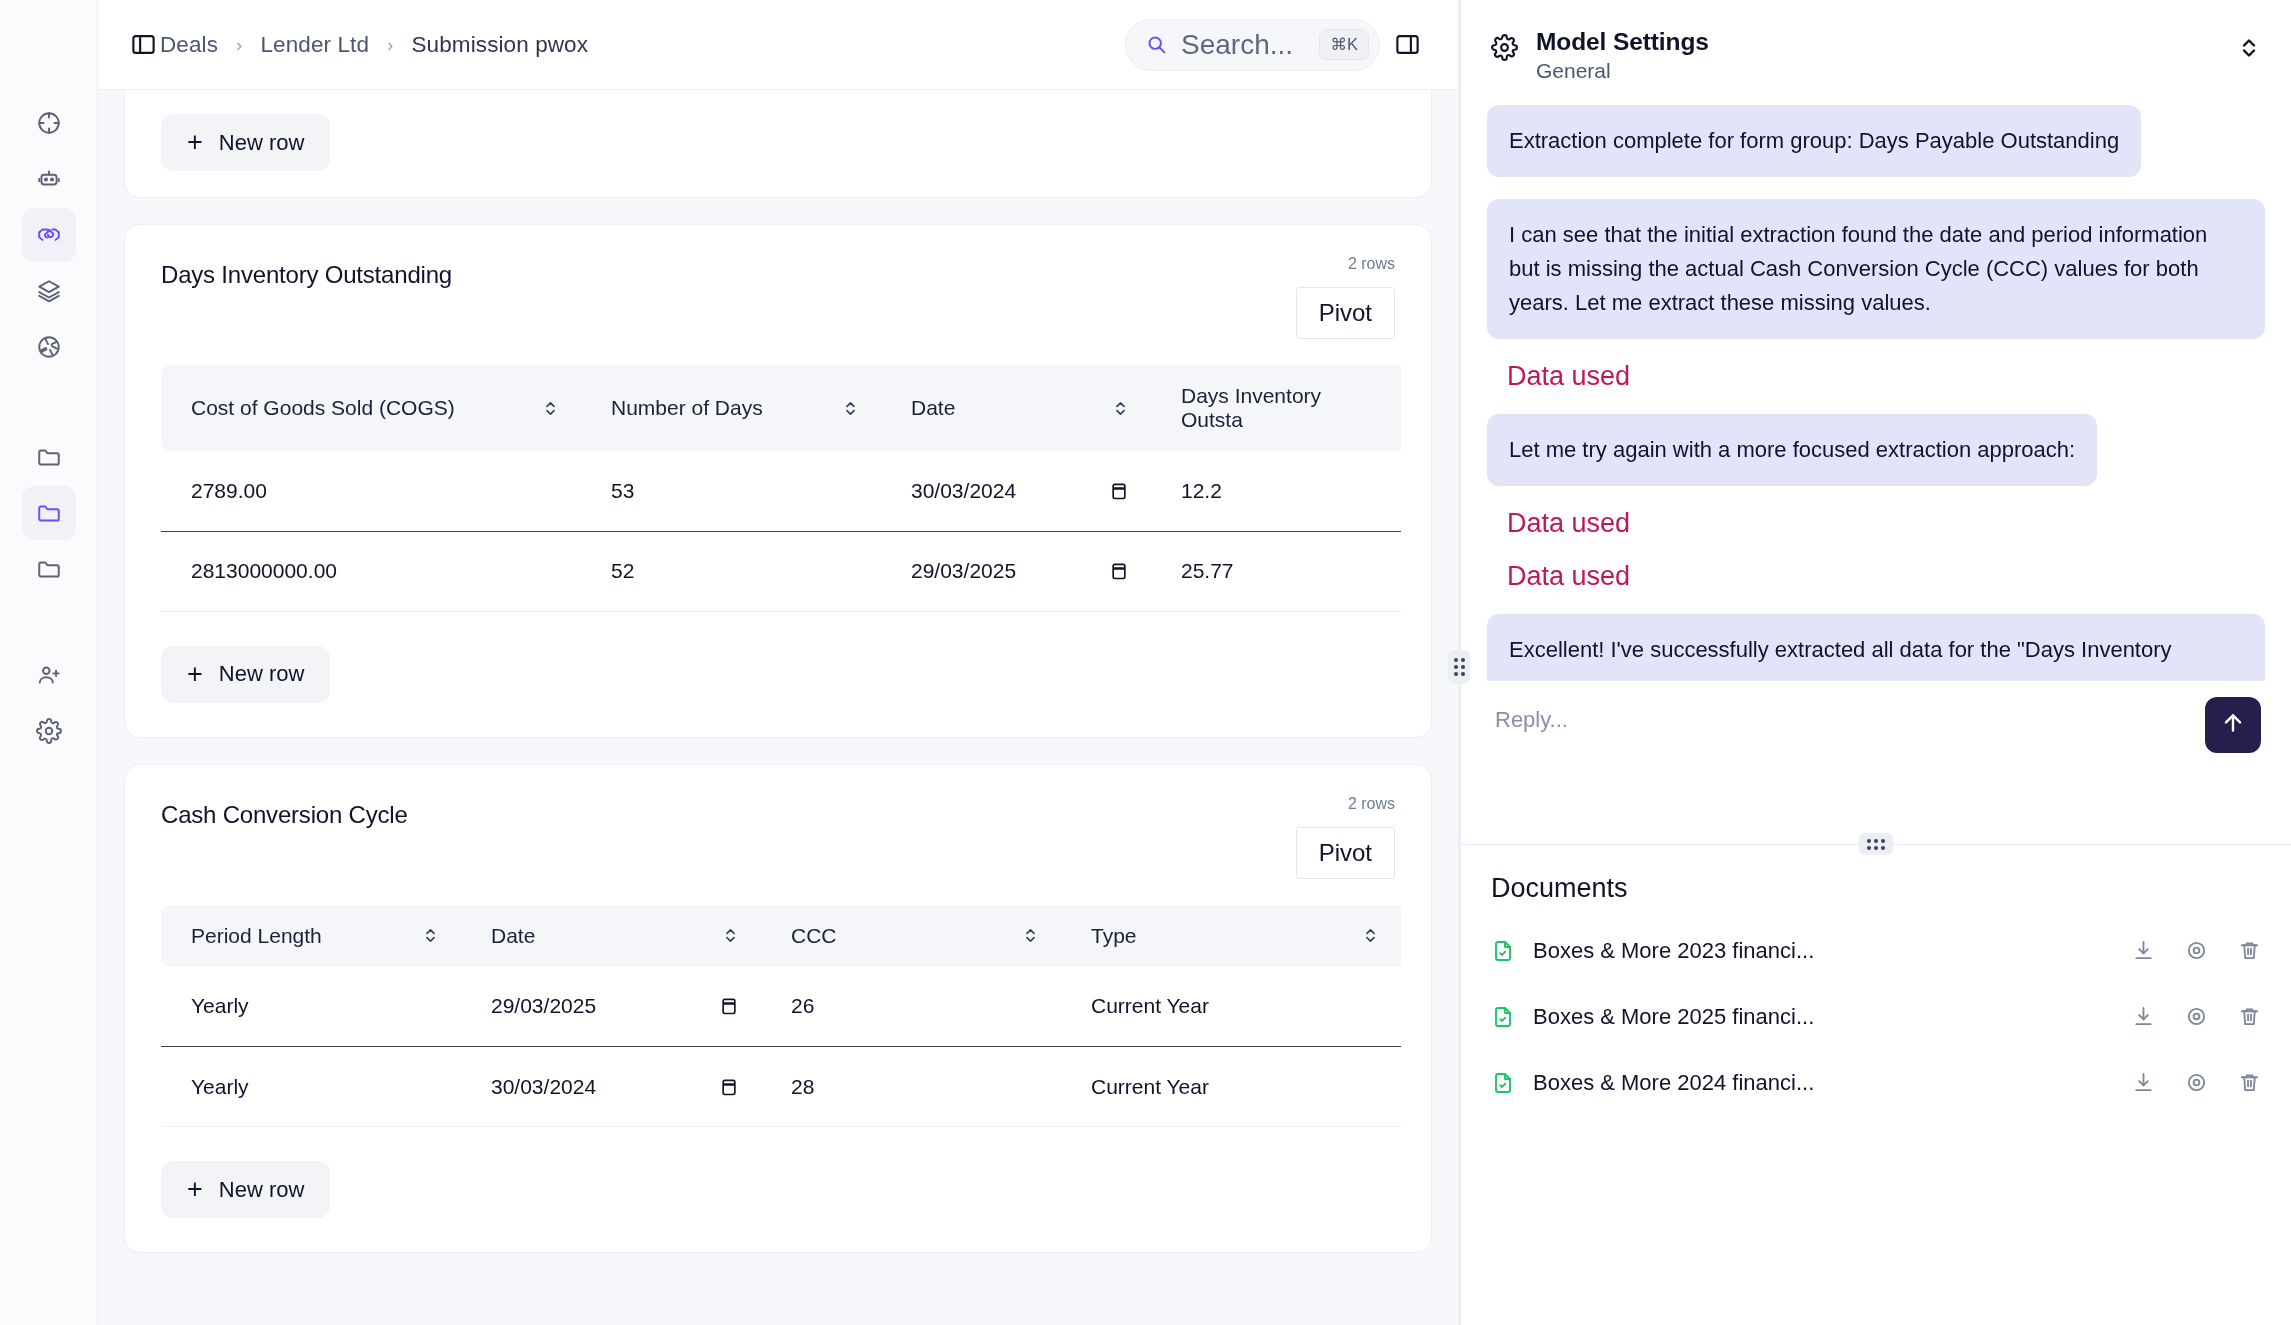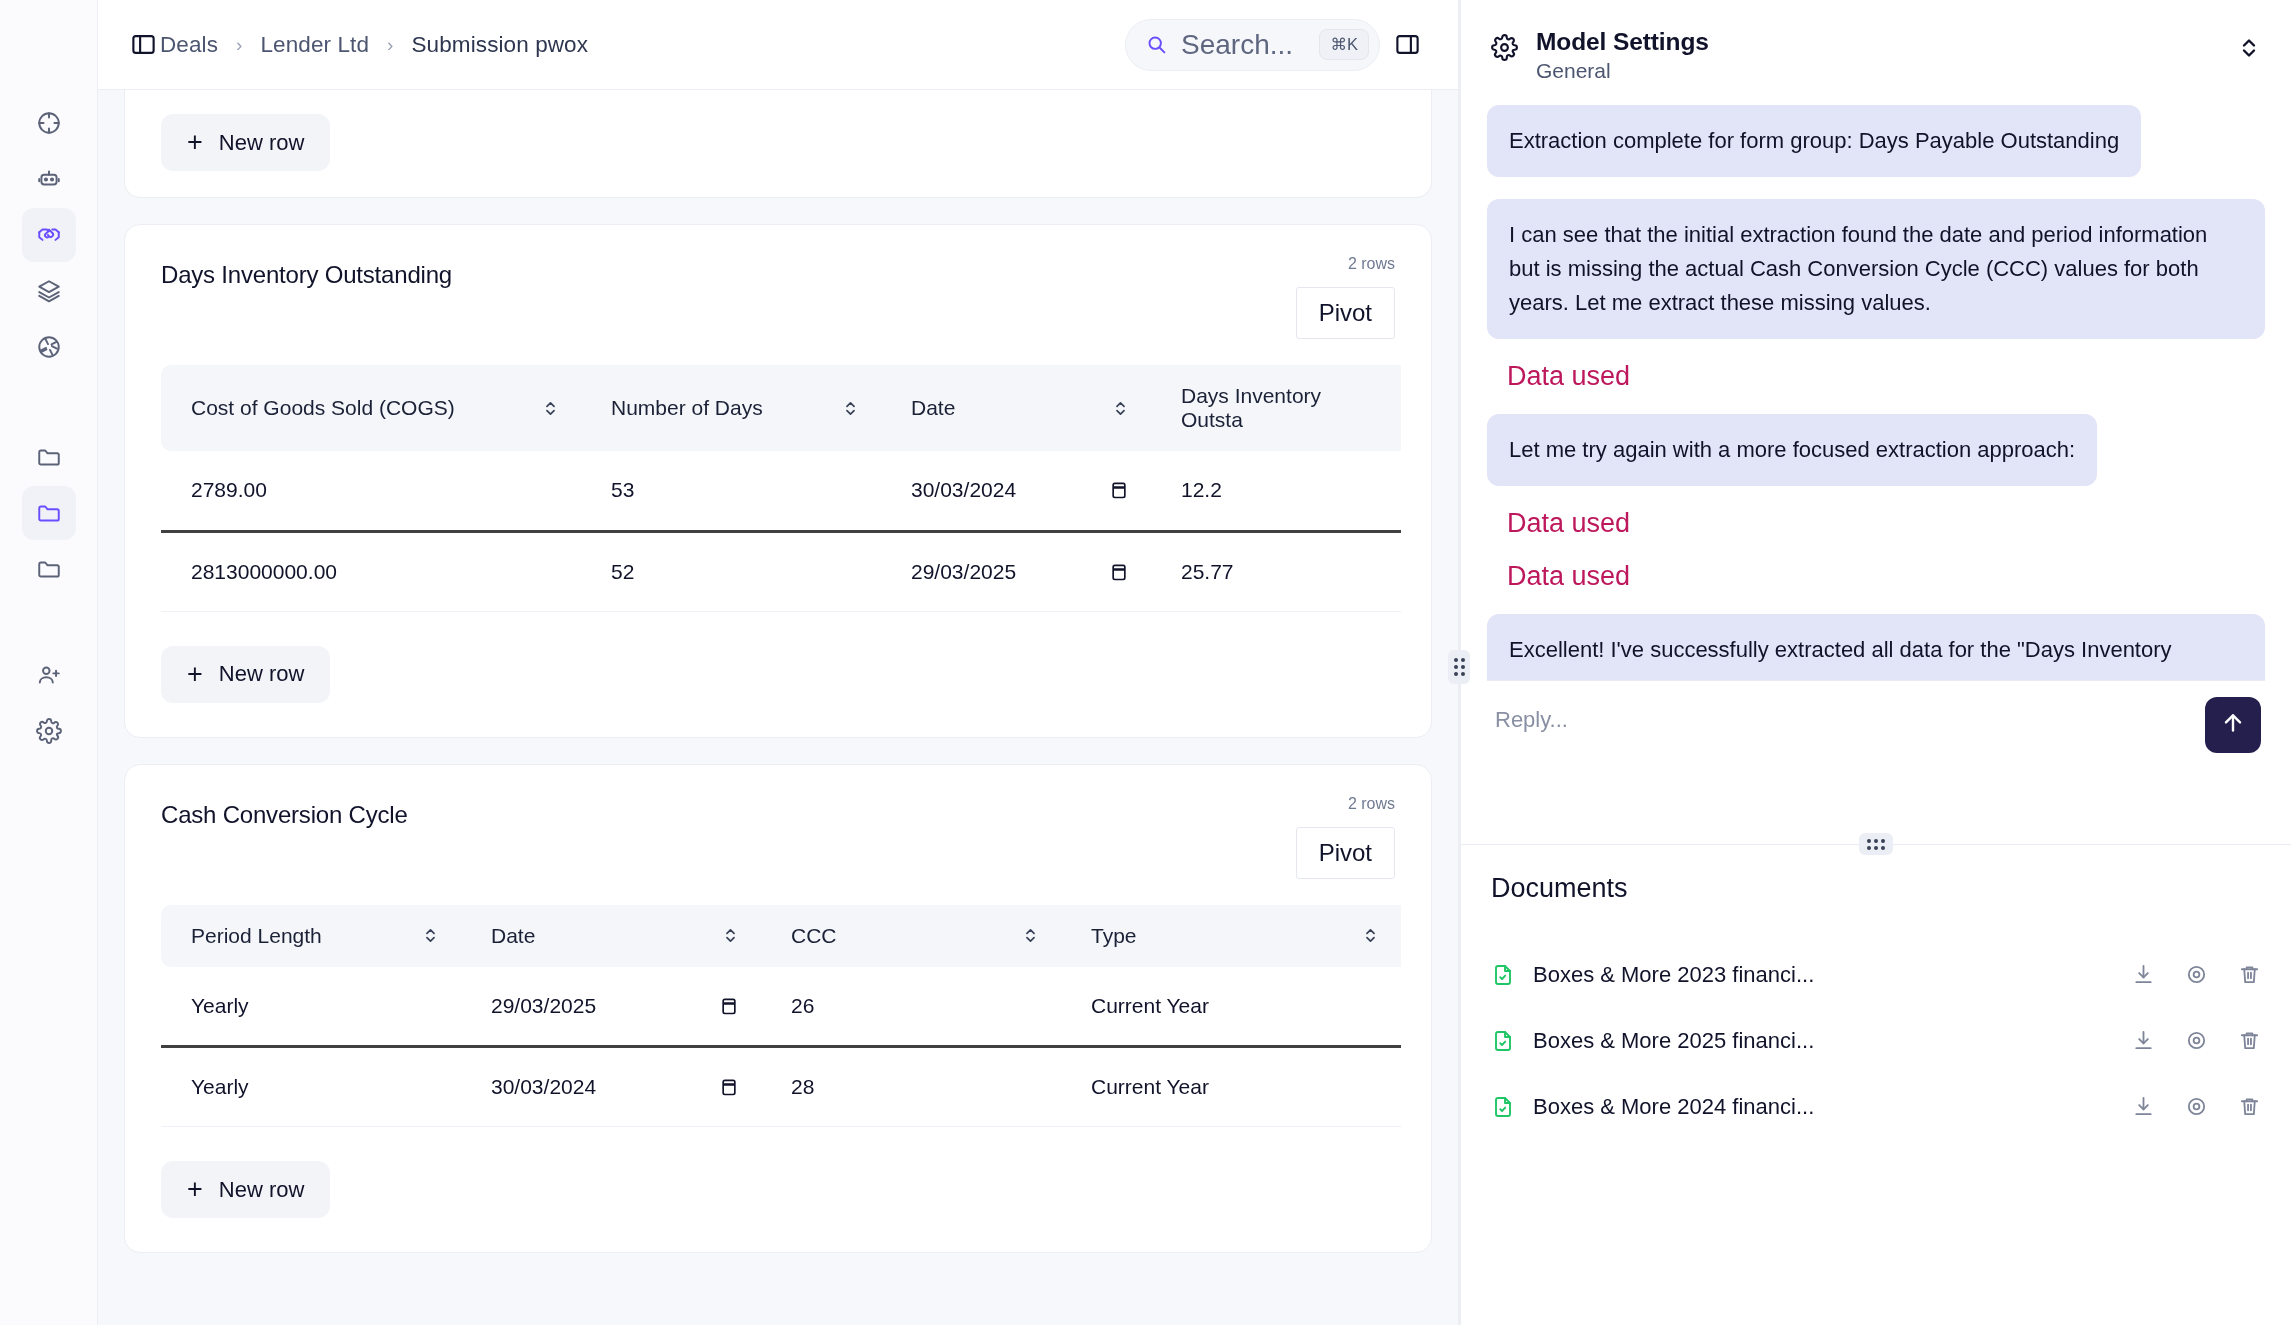--- a/index.html
+++ b/index.html
@@ -115,21 +115,21 @@
     height: 62px;
     position: relative;
   }
   thead th:first-child { border-top-left-radius: 10px; border-bottom-left-radius: 10px; }
   thead th .th-inner { display: flex; align-items: center; justify-content: space-between; padding: 0 22px 0 30px;}
   thead th .sortic { color: #3a4257; display:flex; }
   thead th .sortic svg { width: 17px; height: 17px; }
   tbody td {
     font-size: 21px; color: #10132a;
     padding: 0 22px 0 30px; height: 80px;
-    border-bottom: 3px solid #404040;
+    border-bottom: 1px solid #404040;
     vertical-align: middle;
     white-space: nowrap; overflow: hidden;
   }
   tbody tr:last-child td { border-bottom: 1px solid #eef0f5; }
   .datecell { display: flex; align-items: center; justify-content: space-between; gap: 10px; }
   .cal { display:flex; color:#10132a; }
   .cal svg { width: 20px; height: 22px; }
 
   .newrow {
     display: inline-flex; align-items: center; gap: 16px;
@@ -199,21 +199,21 @@
   .hhandle {
     position: absolute; left: 50%; transform: translate(-50%, -50%); top: 50%;
     width: 34px; height: 22px; border-radius: 6px;
     background: #eceef5; display: flex; align-items: center; justify-content: center;
     cursor: row-resize;
   }
   .hhandle .dots { display: grid; grid-template-columns: repeat(3, 4px); gap: 3px; }
   .hhandle .dots i { width: 4px; height: 4px; border-radius: 50%; background: #3b4258; display:block;}
 
   .docs { padding: 28px 30px 0 30px; }
-  .docs-title { font-size: 27px; color: #10132a; margin-bottom: 38px; }
+  .docs-title { font-size: 27px; color: #10132a; margin-bottom: 14px; }
   .doc-row {
     display: flex; align-items: center; gap: 18px;
     height: 66px;
   }
   .doc-ic { color: #20c665; display:flex; flex: 0 0 auto;}
   .doc-ic svg { width: 24px; height: 26px; }
   .doc-name { flex: 1 1 auto; font-size: 22px; color: #10132a; white-space: nowrap; overflow: hidden; text-overflow: ellipsis; }
   .doc-actions { display: flex; align-items: center; gap: 30px; color: #7e8599; }
   .doc-actions span { display:flex; cursor:pointer; }
   .doc-actions svg { width: 23px; height: 23px; }

